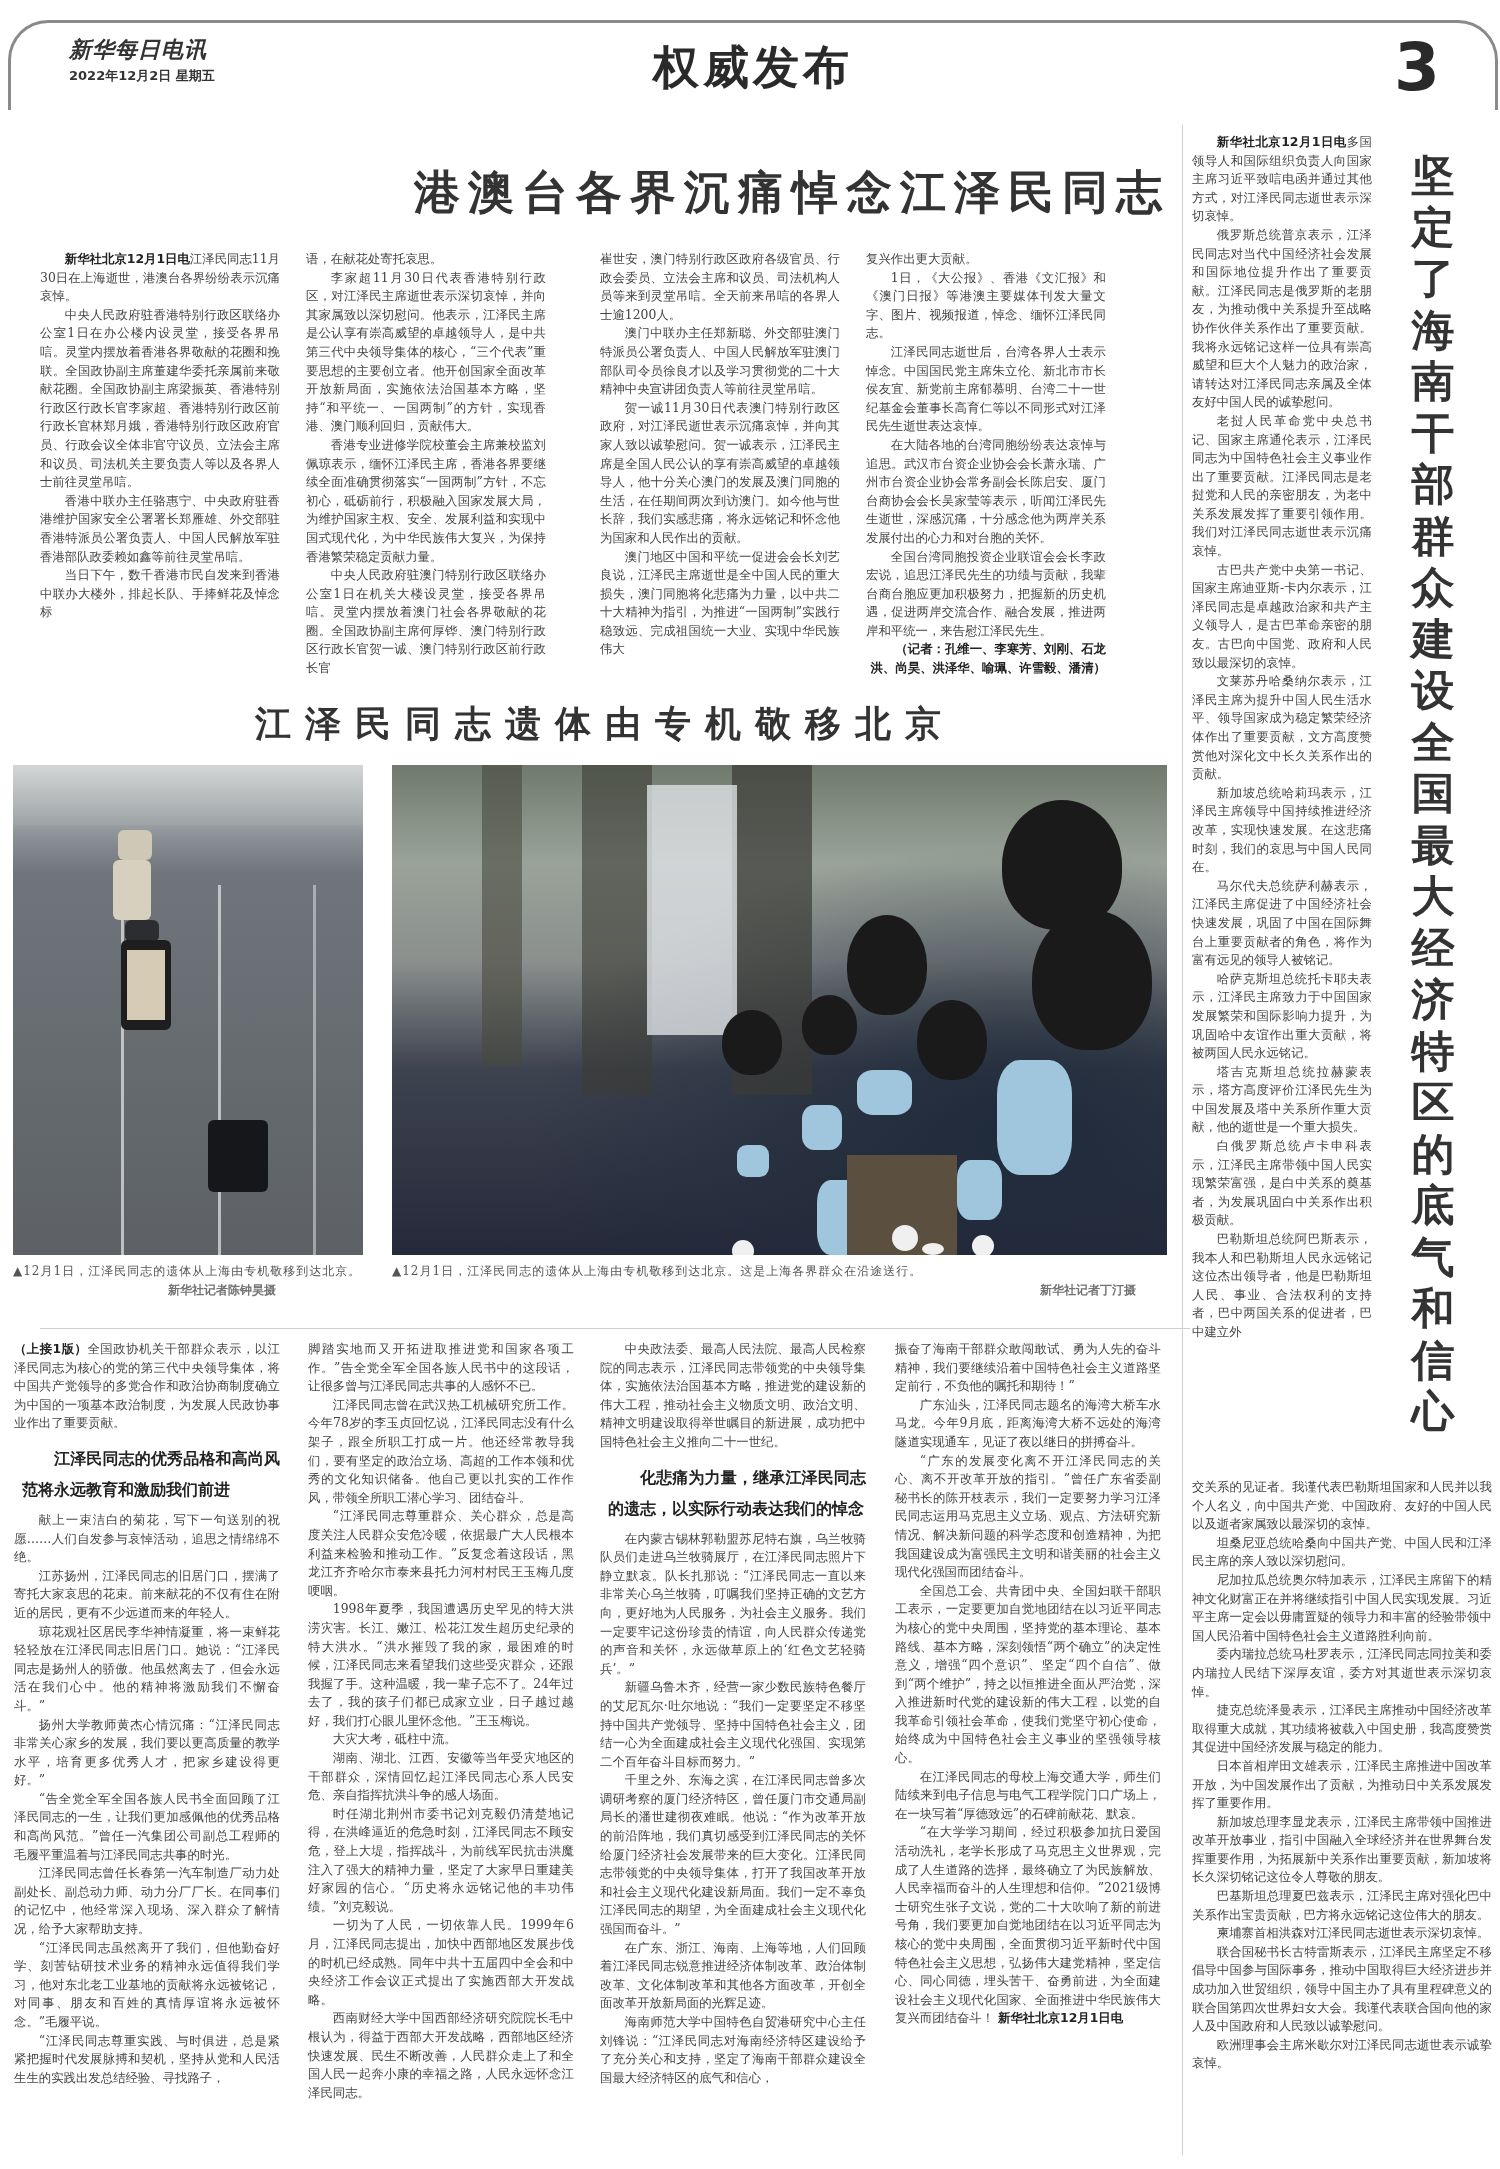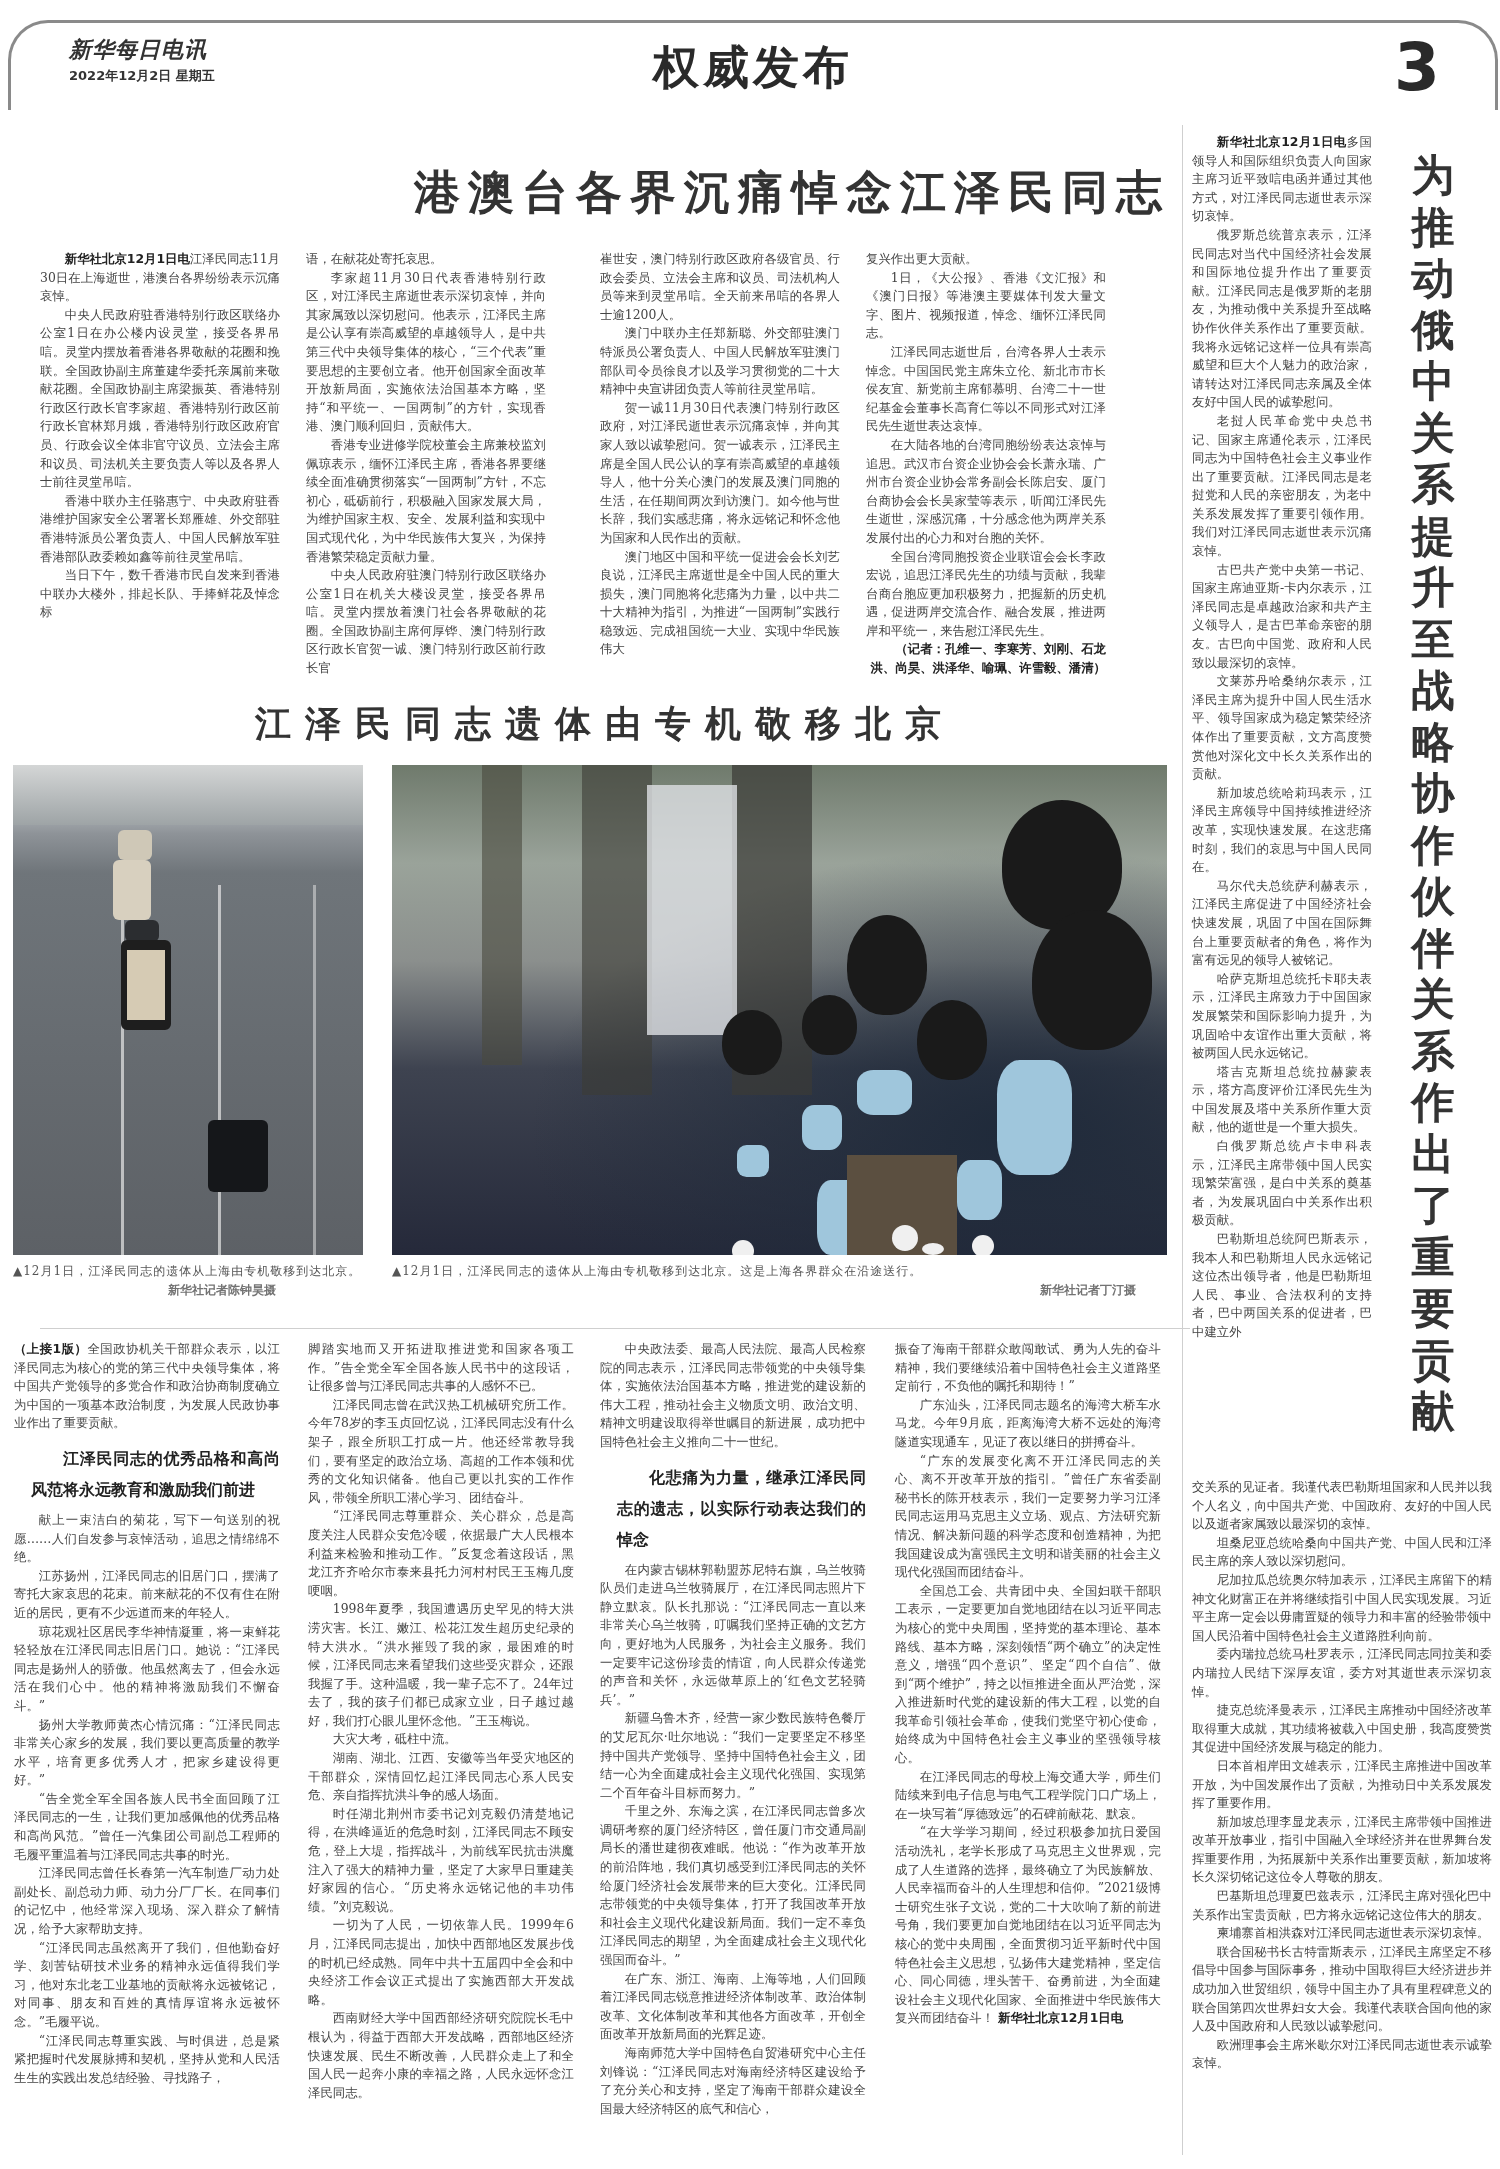--- a/index.html
+++ b/index.html
@@ -40,21 +40,21 @@
   .col {
     position: absolute; font-size: 12.4px; line-height: 18.6px; text-align: justify; color: #444;
   }
   .col p { text-indent: 2em; }
   .col p.noindent { text-indent: 0; }
   .dateline { font-family: "DejaVu Sans", sans-serif; font-weight: bold; color: #222; }
   .byline { text-align: right; font-family: "DejaVu Sans", sans-serif; font-weight: bold; color: #222; }
 
   .subhead {
     font-family: "DejaVu Sans", sans-serif; font-weight: bold; font-size: 16px; line-height: 31px;
-    color: #222; text-indent: 2em; margin: 10px 0 6px 17px;
+    color: #222; text-indent: 2em; margin: 10px 0 6px 8px;
   }
 
   
   .photo { position: absolute; overflow: hidden; }
   .photo-road {
     left: 13px; top: 765px; width: 350px; height: 490px;
     background:
       linear-gradient(180deg, #c9ccce 0%, #b7bcc0 8%, #8e9398 14%, #6f757a 22%, #666b70 60%, #5d6166 100%);
   }
   .photo-road .lane { position: absolute; width: 3px; background: #e7e7e7; }
@@ -220,21 +220,21 @@
     <p>古巴共产党中央第一书记、国家主席迪亚斯-卡内尔表示，江泽民同志是卓越政治家和共产主义领导人，是古巴革命亲密的朋友。古巴向中国党、政府和人民致以最深切的哀悼。</p>
     <p>文莱苏丹哈桑纳尔表示，江泽民主席为提升中国人民生活水平、领导国家成为稳定繁荣经济体作出了重要贡献，文方高度赞赏他对深化文中长久关系作出的贡献。</p>
     <p>新加坡总统哈莉玛表示，江泽民主席领导中国持续推进经济改革，实现快速发展。在这悲痛时刻，我们的哀思与中国人民同在。</p>
     <p>马尔代夫总统萨利赫表示，江泽民主席促进了中国经济社会快速发展，巩固了中国在国际舞台上重要贡献者的角色，将作为富有远见的领导人被铭记。</p>
     <p>哈萨克斯坦总统托卡耶夫表示，江泽民主席致力于中国国家发展繁荣和国际影响力提升，为巩固哈中友谊作出重大贡献，将被两国人民永远铭记。</p>
     <p>塔吉克斯坦总统拉赫蒙表示，塔方高度评价江泽民先生为中国发展及塔中关系所作重大贡献，他的逝世是一个重大损失。</p>
     <p>白俄罗斯总统卢卡申科表示，江泽民主席带领中国人民实现繁荣富强，是白中关系的奠基者，为发展巩固白中关系作出积极贡献。</p>
     <p>巴勒斯坦总统阿巴斯表示，我本人和巴勒斯坦人民永远铭记这位杰出领导者，他是巴勒斯坦人民、事业、合法权利的支持者，巴中两国关系的促进者，巴中建立外</p>
   </div>
 
-  <div class="vert-headline">为推动俄中关系提升至战略协作伙伴关系作出了重要贡献</div>
+  <div class="vert-headline">坚定了海南干部群众建设全国最大经济特区的底气和信心</div>
 
   <div class="col" style="left:1192px; top:1478px; width:300px;">
     <p class="noindent">交关系的见证者。我谨代表巴勒斯坦国家和人民并以我个人名义，向中国共产党、中国政府、友好的中国人民以及逝者家属致以最深切的哀悼。</p>
     <p>坦桑尼亚总统哈桑向中国共产党、中国人民和江泽民主席的亲人致以深切慰问。</p>
     <p>尼加拉瓜总统奥尔特加表示，江泽民主席留下的精神文化财富正在并将继续指引中国人民实现发展。习近平主席一定会以毋庸置疑的领导力和丰富的经验带领中国人民沿着中国特色社会主义道路胜利向前。</p>
     <p>委内瑞拉总统马杜罗表示，江泽民同志同拉美和委内瑞拉人民结下深厚友谊，委方对其逝世表示深切哀悼。</p>
     <p>捷克总统泽曼表示，江泽民主席推动中国经济改革取得重大成就，其功绩将被载入中国史册，我高度赞赏其促进中国经济发展与稳定的能力。</p>
     <p>日本首相岸田文雄表示，江泽民主席推进中国改革开放，为中国发展作出了贡献，为推动日中关系发展发挥了重要作用。</p>
     <p>新加坡总理李显龙表示，江泽民主席带领中国推进改革开放事业，指引中国融入全球经济并在世界舞台发挥重要作用，为拓展新中关系作出重要贡献，新加坡将长久深切铭记这位令人尊敬的朋友。</p>
     <p>巴基斯坦总理夏巴兹表示，江泽民主席对强化巴中关系作出宝贵贡献，巴方将永远铭记这位伟大的朋友。</p>

